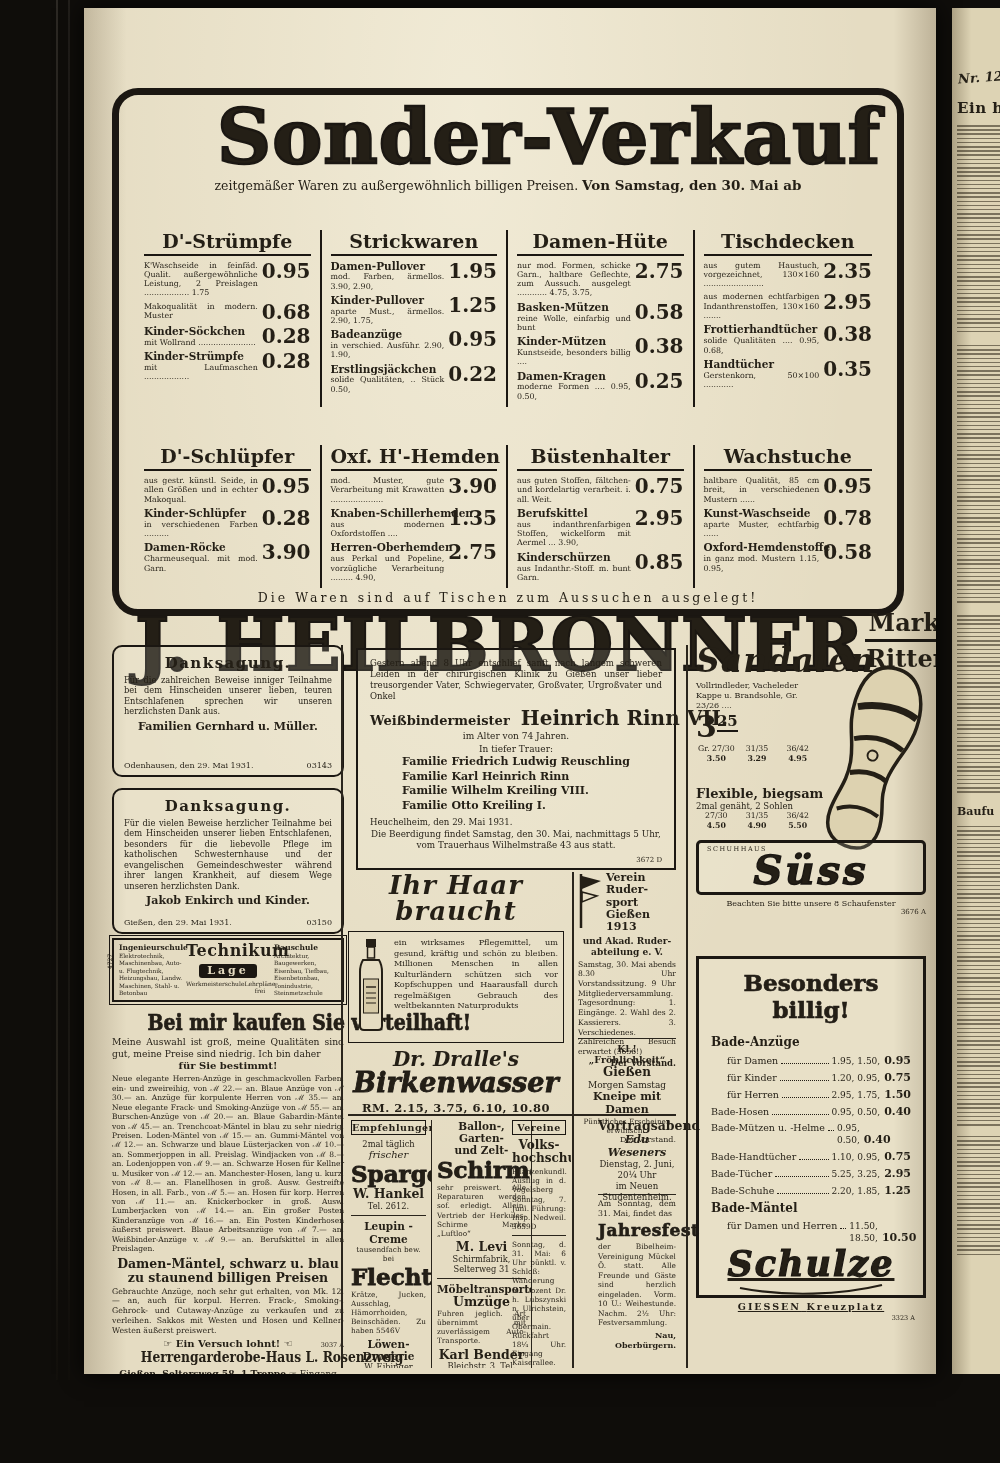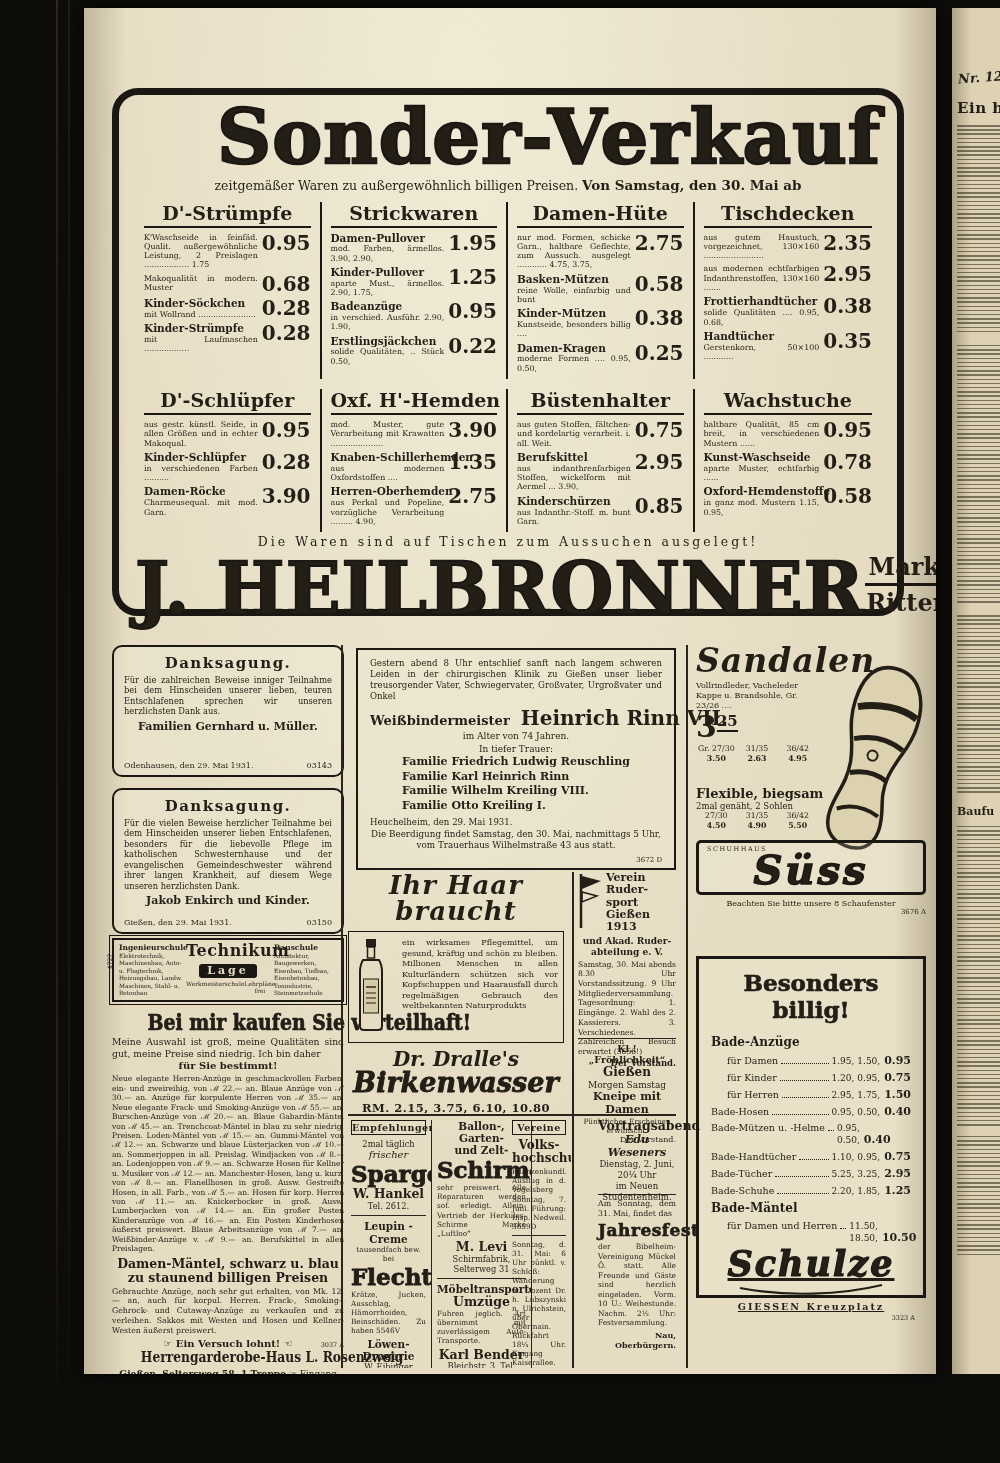--- a/index.html
+++ b/index.html
@@ -26,21 +26,21 @@
     background:linear-gradient(90deg, rgba(60,45,20,.3), rgba(0,0,0,0) 40%), #ddd3b4;
   }
   .vline{position:absolute;width:1.5px;background:#2a251c;}
   .hline{position:absolute;height:1.5px;background:#2a251c;}
   
   .sv-box{position:absolute;left:28px;top:80px;width:792px;height:528px;border:7px solid #1b1712;border-radius:26px;padding:4px 16px 8px;display:flex;flex-direction:column;}
   .sv-title{text-align:right;font-size:75px;font-weight:700;line-height:1.02;letter-spacing:1px;-webkit-text-stroke:2.4px #1b1712;text-shadow:0 0 1px #1b1712;}
   .sv-sub{text-align:center;font-size:12.5px;margin-top:1px;}
   .sv-sub .b{font-weight:700;font-size:13.5px;}
   .sv-grid{display:grid;grid-template-columns:repeat(4,1fr);row-gap:10px;margin-top:9px;flex:1;}
-  .sv-col{padding:0 9px 2px;border-right:2px solid #1b1712;min-width:0;}
+  .sv-col{padding:0 9px 2px;border-right:2px solid #1b1712;min-width:0;margin-top:28px;}
   .sv-col:nth-child(4n){border-right:none;}
   .sv-col-header{font-size:19px;font-weight:700;text-align:center;border-bottom:2.5px solid #1b1712;padding-bottom:2px;margin-bottom:5px;white-space:nowrap;}
   .sv-item{display:flex;align-items:flex-start;margin-bottom:4px;}
   .sv-item-text{flex:1;padding-right:4px;min-width:0;}
   .sv-item-name{font-size:10.5px;font-weight:700;line-height:1.12;white-space:nowrap;}
   .sv-item-desc{font-size:7.9px;line-height:1.18;text-align:justify;}
   .sv-item-price{font-size:20px;font-weight:700;line-height:1;white-space:nowrap;}
   .sv-ausgelegt{text-align:center;font-size:12.5px;letter-spacing:3px;margin:2px 0 3px;}
   .sv-bottom{display:flex;align-items:center;justify-content:space-between;}
   .sv-name{font-size:72px;font-weight:700;letter-spacing:1px;line-height:1;-webkit-text-stroke:2px #1b1712;white-space:nowrap;}
@@ -104,21 +104,21 @@
   .rosen-used{font-size:7.8px;line-height:1.25;text-align:justify;}
   .rosen-try{position:relative;text-align:center;font-size:10px;font-weight:700;margin:3px 0 1px;}
   .rosen-try .adid{position:absolute;right:0;bottom:0;font-size:6.5px;font-weight:400;}
   .hand{font-family:"DejaVu Sans","Liberation Sans",sans-serif;font-weight:400;}
   .rosen-store1{font-size:15px;font-weight:700;text-align:center;line-height:1.05;margin-top:1px;}
   .rosen-store2{font-size:8.8px;text-align:center;margin-top:2px;}
   .rosen-store2 b{font-size:9.2px;}
   
   .dralle{position:absolute;left:264px;top:864px;width:216px;}
   .dralle-head{font-size:26px;font-weight:700;font-style:italic;text-align:center;letter-spacing:1px;line-height:1;}
-  .dralle-box{border:1.5px solid #1b1712;display:flex;gap:14px;margin-top:7px;padding:5px;}
+  .dralle-box{border:1.5px solid #1b1712;display:flex;gap:6px;margin-top:7px;padding:5px;}
   .dralle-body{font-size:8.1px;line-height:1.3;text-align:justify;flex:1;}
   .dralle-brand1{font-size:20px;font-weight:700;font-style:italic;text-align:center;margin-top:6px;line-height:1;}
   .dralle-brand2{font-size:27px;font-weight:700;font-style:italic;text-align:center;line-height:1.05;-webkit-text-stroke:.8px #1b1712;}
   .dralle-prices{font-size:11.5px;text-align:center;margin-top:4px;letter-spacing:.5px;font-weight:700;}
   
   .ruder{position:absolute;left:494px;top:864px;width:98px;}
   .ruder-topflex{display:flex;gap:4px;}
   .ruder-line{font-size:11px;font-weight:700;line-height:1.12;}
   .ruder-sub{font-size:9px;font-weight:700;margin-top:2px;line-height:1.2;text-align:center;}
   .ruder-body{font-size:7.6px;line-height:1.28;text-align:justify;margin-top:2px;}
@@ -466,21 +466,21 @@
       </svg>
     </div>
     <div class="sand-left">
       <div class="sand-desc">Vollrindleder, Vacheleder Kappe u. Brandsohle, Gr. 23/26 ....</div>
       <div class="sand-price"><span>3</span><sup>25</sup></div>
       <div class="sand-tbl">
           <span class="sand-cell">Gr. 27/30</span>
           <span class="sand-cell">31/35</span>
           <span class="sand-cell">36/42</span>
           <span class="sand-cell bold">3.50</span>
-          <span class="sand-cell bold">2.63</span>
+          <span class="sand-cell bold">3.29</span>
           <span class="sand-cell bold">4.95</span>
         </div>
       <div class="sand-flex-title">Flexible, biegsam</div>
       <div class="sand-flex-sub">2mal genäht, 2 Sohlen</div>
       <div class="sand-tbl">
           <span class="sand-cell">27/30</span>
           <span class="sand-cell">31/35</span>
           <span class="sand-cell">36/42</span>
           <span class="sand-cell bold">4.50</span>
           <span class="sand-cell bold">4.90</span>

